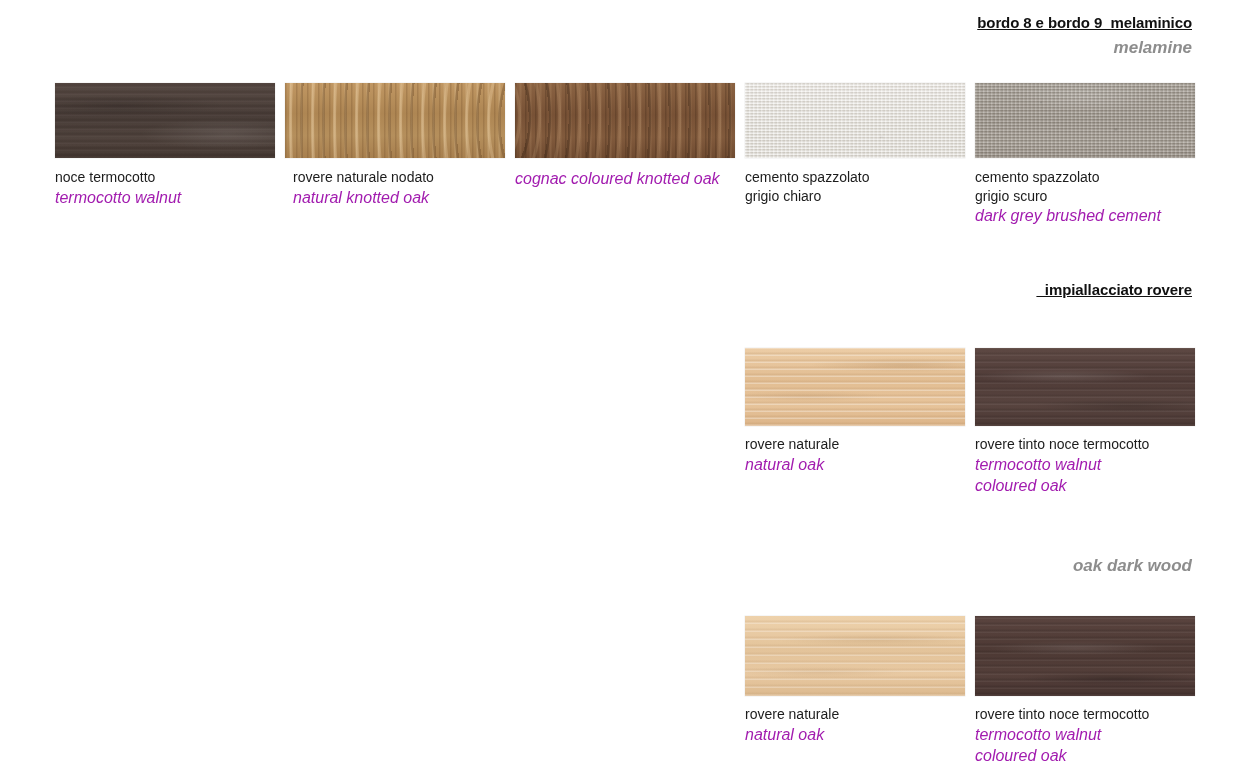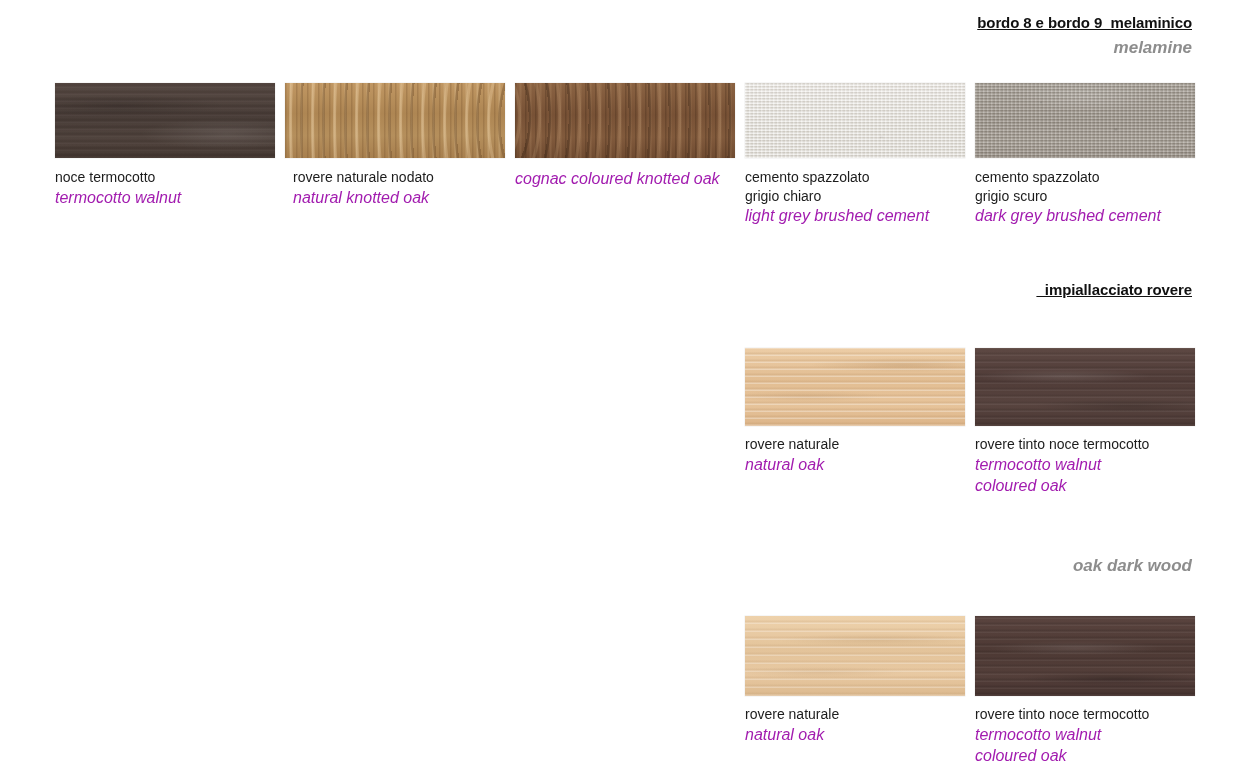--- a/index.html
+++ b/index.html
@@ -234,21 +234,20 @@
 <div class="caption" style="left:515px; top:168px;">
   <div class="cap-en">cognac coloured knotted oak</div>
 </div>
 
 <div class="swatch" style="left:745px; top:83px; height:75px;">
   <div class="swatch-inner tex-cement-light"></div>
 </div>
 <div class="caption" style="left:745px; top:168px;">
   <div class="cap-it">cemento spazzolato
 grigio chiaro</div>
-  <div class="cap-en">light grey brushed cement</div>
 </div>
 
 <div class="swatch" style="left:975px; top:83px; height:75px;">
   <div class="swatch-inner tex-cement-dark"></div>
 </div>
 <div class="caption" style="left:975px; top:168px;">
   <div class="cap-it">cemento spazzolato
 grigio scuro</div>
   <div class="cap-en">dark grey brushed cement</div>
 </div>

